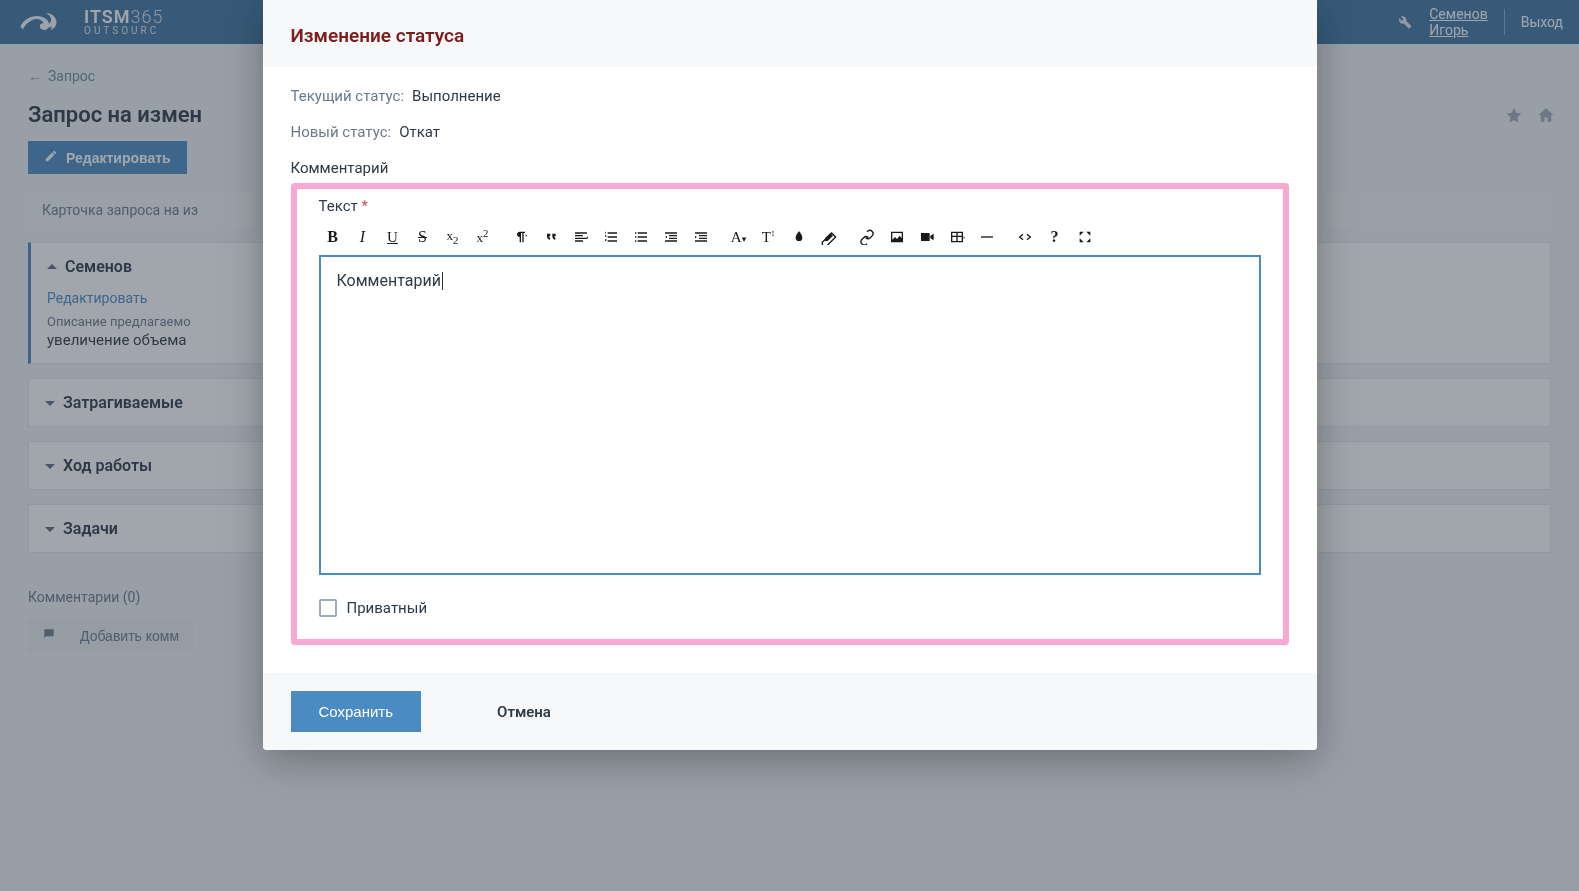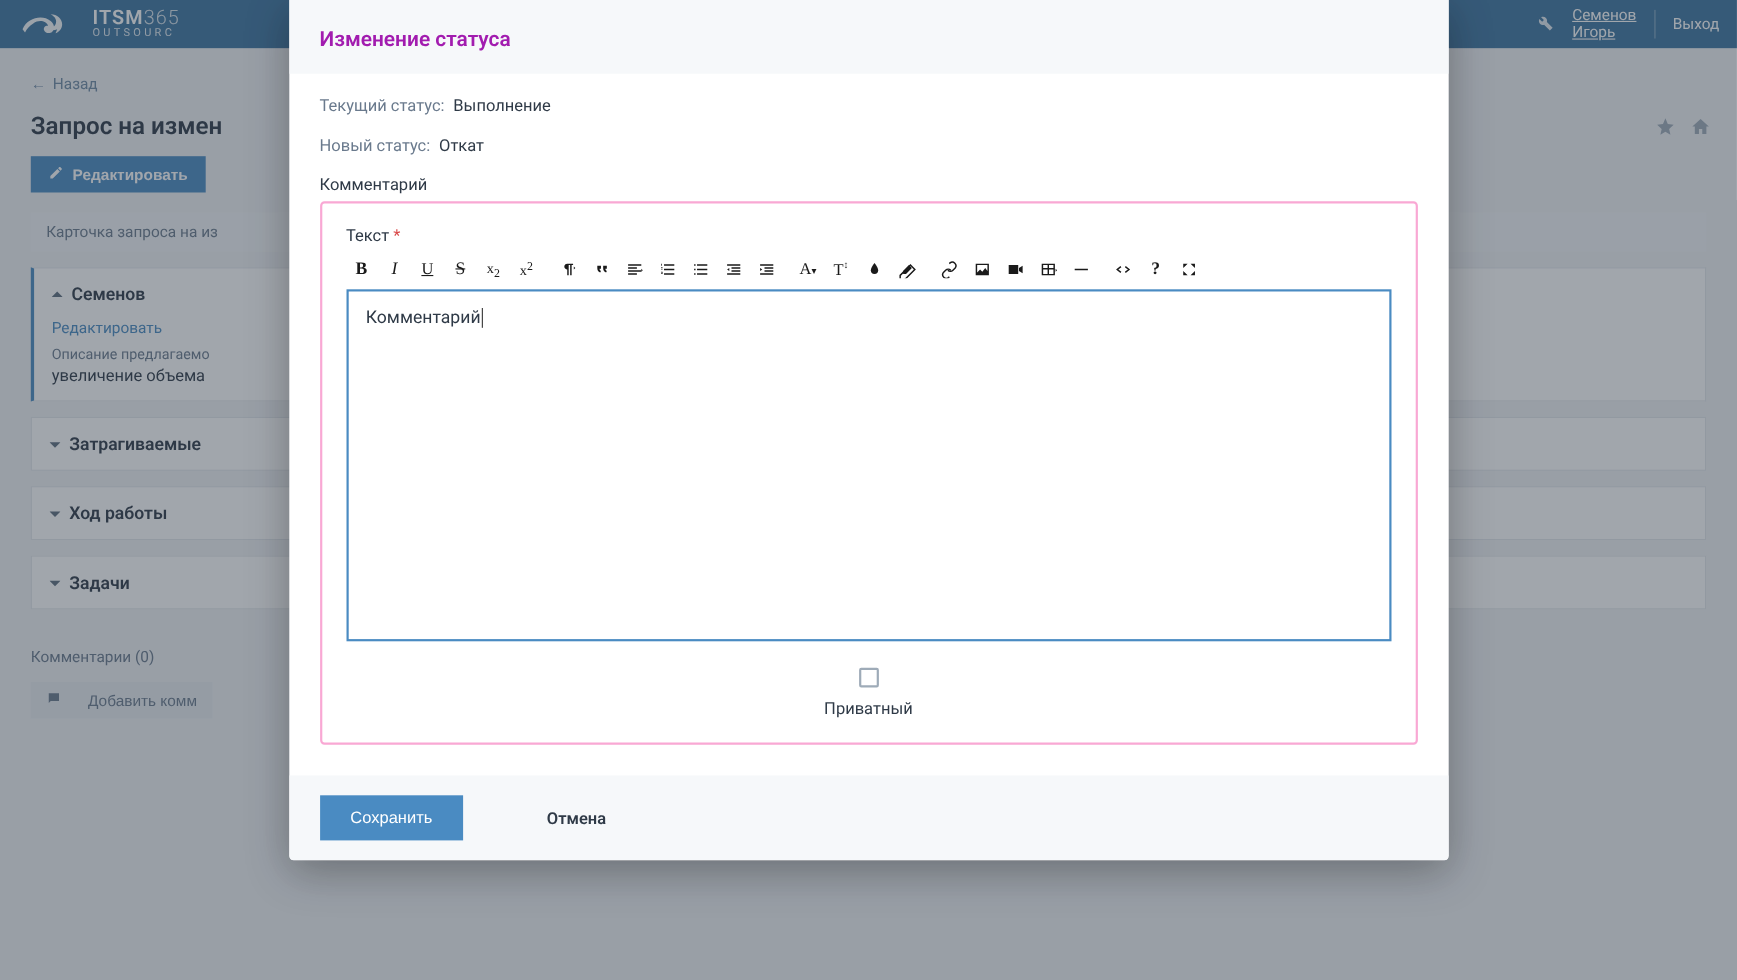--- a/index.html
+++ b/index.html
@@ -39,40 +39,40 @@
 .comments-block { margin-top: 36px; color: #6a7a8d; }
 .btn-add-comment { margin-top: 14px; background: #e9edf1; color: #6a7a8d; border: none; padding: 8px 14px; font-size: 14px; display: inline-flex; align-items: center; gap: 24px; cursor: pointer; }
 .btn-add-comment svg { width: 14px; height: 14px; fill: #6a7a8d; }
 
 .icon-favhome { display: flex; gap: 14px; position: absolute; top: 62px; right: 24px; }
 .icon-favhome svg { width: 18px; height: 18px; fill: #9eabb8; }
 
 
 .overlay { position: fixed; inset: 0; background: rgba(47,58,71,.45); display: flex; align-items: flex-start; justify-content: center; }
 .modal { width: 1054px; margin-top: 0; background: #fff; border-radius: 0 0 4px 4px; box-shadow: 0 10px 40px rgba(0,0,0,.3); overflow: hidden; display: flex; flex-direction: column; }
-.modal-header { background: #f6f8fa; padding: 24px 28px 20px; font-size: 19px; font-weight: 600; color: #a21caf; }
+.modal-header { background: #f6f8fa; padding: 24px 28px 20px; font-size: 19px; font-weight: 600; color: #7f1d1d; }
 .modal-body { padding: 20px 28px 28px; }
 .status-row { margin-bottom: 18px; font-size: 15px; color: #2f3a47; display: flex; gap: 8px; }
 .status-row .lbl { color: #6a7a8d; }
 
-.fieldset { border: 2px solid #f9a8d4; border-radius: 4px; padding: 20px 22px 22px; margin-top: 6px; }
+.fieldset { border: 6px solid #f9a8d4; border-radius: 4px; padding: 8px 22px 22px; margin-top: 6px; }
 .comment-caption { font-size: 15px; color: #2f3a47; margin-bottom: 6px; }
 
 
 .editor-label { font-size: 15px; color: #2f3a47; margin-bottom: 6px; }
 .editor-label .req { color: #d94b4b; }
 .toolbar { display: flex; align-items: center; gap: 2px; flex-wrap: wrap; padding: 4px 0 6px; }
 .toolbar .tb { width: 28px; height: 24px; display: inline-flex; align-items: center; justify-content: center; cursor: pointer; color: #1a1a1a; }
 .toolbar .tb svg { width: 16px; height: 16px; fill: currentColor; }
 .toolbar .tb.sep-after { margin-right: 8px; }
 
 .editor-area { border: 2px solid #4a8bc2; height: 320px; padding: 14px 16px; font-size: 16px; color: #2f3a47; outline: none; overflow: auto; }
 .editor-area .cursor-caret::after { content: ""; display: inline-block; width: 1px; height: 18px; background: #333; vertical-align: text-bottom; margin-left: 1px; }
 
-.checkline { margin-top: 24px; display: flex; align-items: center; gap: 10px; font-size: 15px; color: #2f3a47; flex-direction: column; }
+.checkline { margin-top: 24px; display: flex; align-items: center; gap: 10px; font-size: 15px; color: #2f3a47; }
 .checkline .box { width: 18px; height: 18px; border: 2px solid #9eabb8; border-radius: 2px; }
 
 .modal-footer { background: #f6f8fa; padding: 18px 28px; display: flex; align-items: center; gap: 28px; }
 .btn-primary { background: #4a8bc2; color: #fff; border: none; padding: 12px 28px; font-size: 15px; font-weight: 500; cursor: pointer; }
 .btn-link-cancel { color: #2f3a47; font-weight: 600; font-size: 15px; cursor: pointer; margin-left: 48px; }
 
 </style>
 </head>
 <body>
 
@@ -109,21 +109,21 @@
     <span><svg viewBox="0 0 24 24">
           <path d="M12 2l2.9 6.9L22 10l-5.5 5 1.6 7L12 18.5 5.9 22l1.6-7L2 10l7.1-1.1z"></path>
         </svg></span>
     <span><svg viewBox="0 0 24 24">
           <path d="M12 3l10 9h-3v9h-5v-6H10v6H5v-9H2z"></path>
         </svg></span>
   </div>
 
   <a class="backlink">
     <span>←</span>
-    <span>Назад</span>
+    <span>Запрос</span>
   </a>
   <h1>Запрос на измен</h1>
 
   <div class="top-actions">
     <button class="btn-edit">
       <span><svg viewBox="0 0 24 24">
             <path d="M3 17.25V21h3.75L17.81 9.94l-3.75-3.75L3 17.25zM20.71 7.04a1 1 0 000-1.41l-2.34-2.34a1 1 0 00-1.41 0l-1.83 1.83 3.75 3.75 1.83-1.83z"></path>
           </svg></span>
       <span>Редактировать</span>
     </button>

